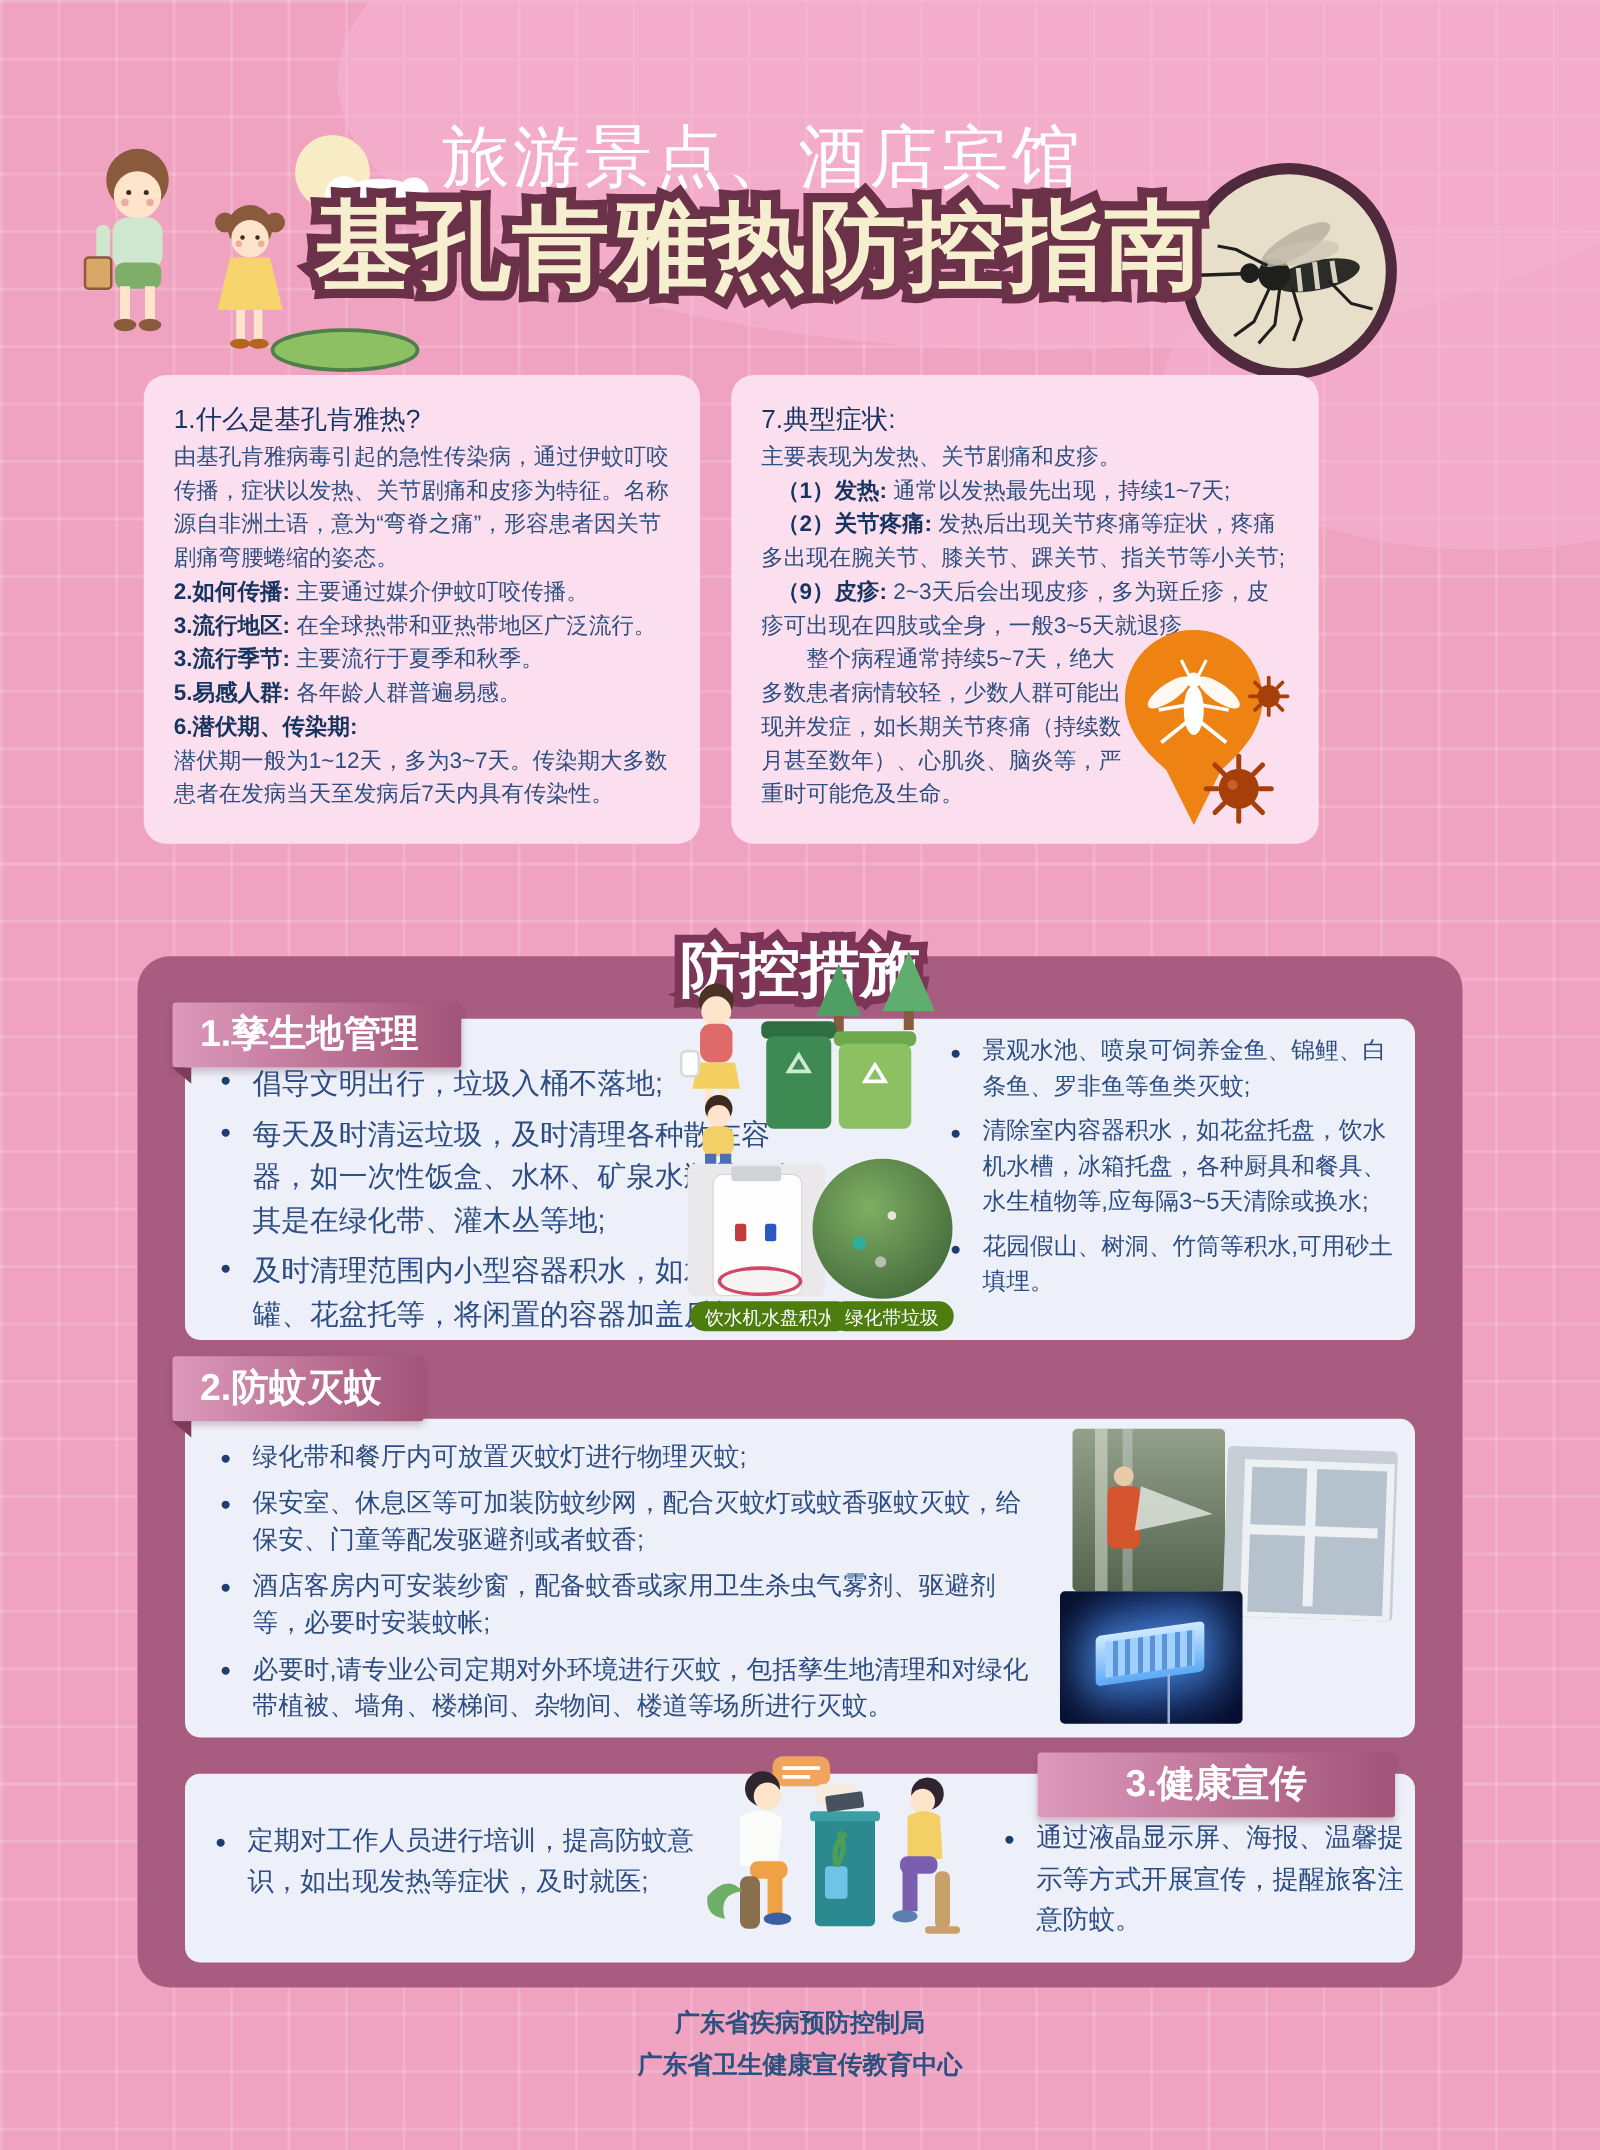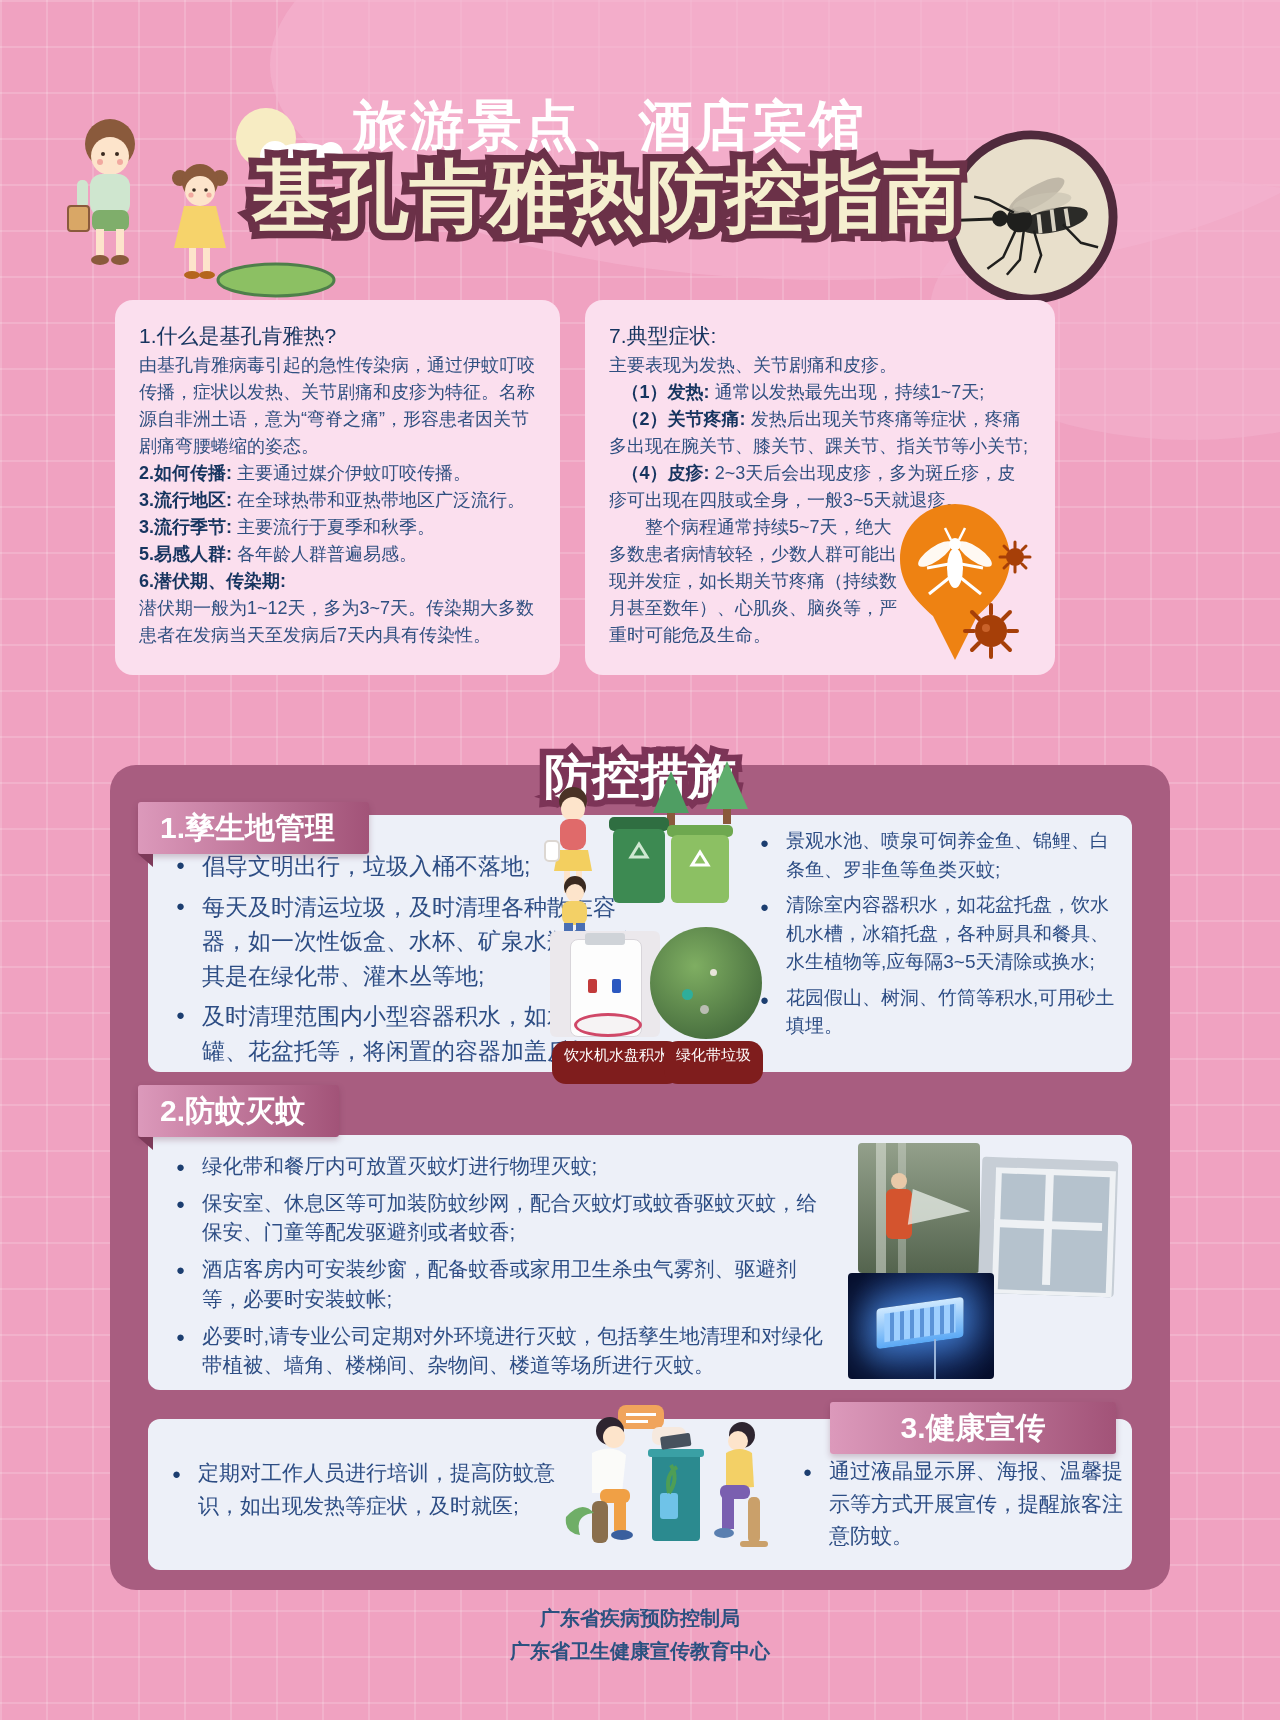--- a/index.html
+++ b/index.html
@@ -8,21 +8,21 @@
     background-color:#f0a2c1;
     background-image:
       linear-gradient(rgba(255,255,255,.16) 2px, transparent 2px),
       linear-gradient(90deg, rgba(255,255,255,.16) 2px, transparent 2px);
     background-size:46px 46px;}
   .abs{position:absolute;}
   
   .wave1{left:270px;top:-150px;width:1120px;height:430px;background:#f4b4cf;border-radius:50%;opacity:.65;}
   .wave2{left:930px;top:180px;width:520px;height:260px;background:#f4b4cf;border-radius:50%;opacity:.5;}
   
-  .subtitle{left:320px;top:90px;width:580px;text-align:center;font-size:54px;font-weight:700;color:#ffffff;letter-spacing:3px;}
+  .subtitle{left:320px;top:90px;width:580px;text-align:center;font-size:54px;font-weight:400;color:#ffffff;letter-spacing:3px;}
   .big-title{left:212px;top:148px;width:790px;text-align:center;font-size:78px;font-weight:900;letter-spacing:1px;line-height:1.25;}
   .big-title .stroke{position:absolute;left:0;top:0;width:100%;-webkit-text-stroke:15px #6b3148;color:#6b3148;}
   .big-title .fill{position:relative;color:#f5efcf;}
   
   .badge{left:942px;top:128px;width:178px;height:178px;}
   
   .info-box{background:#fbdfee;border-radius:18px;padding:20px 24px;color:#2f4f80;font-size:18px;line-height:1.5;}
   .info-box b{color:#16345f;}
   .box-left{left:115px;top:300px;width:397px;height:335px;}
   .box-right{left:585px;top:300px;width:422px;height:335px;}
@@ -69,21 +69,21 @@
   .disp-body{position:absolute;left:20px;top:8px;width:70px;height:96px;background:#fdfdfd;border:1px solid #d8d5da;border-radius:8px;}
   .disp-top{position:absolute;left:35px;top:2px;width:40px;height:12px;background:#cfd3d8;border-radius:3px;}
   .tap-red{position:absolute;left:38px;top:48px;width:9px;height:14px;background:#c23b3b;border-radius:2px;}
   .tap-blue{position:absolute;left:62px;top:48px;width:9px;height:14px;background:#2b58c0;border-radius:2px;}
   .disp-tray{position:absolute;left:24px;top:82px;width:62px;height:18px;border:3px solid #d04868;border-radius:50%;background:#f6f3f4;}
   .photo-green{left:502px;top:112px;width:112px;height:112px;border-radius:50%;
     background:radial-gradient(circle at 40% 35%, #7fae62, #49703f 75%);}
   .speck1{position:absolute;left:32px;top:62px;width:11px;height:11px;border-radius:50%;background:#2fae9b;}
   .speck2{position:absolute;left:60px;top:42px;width:7px;height:7px;border-radius:50%;background:#e8e4da;}
   .speck3{position:absolute;left:50px;top:78px;width:9px;height:9px;border-radius:50%;background:#b9bdb2;}
-  .pill{position:absolute;background:#7f1d1d;color:#fff;font-size:15px;height:43px;line-height:27px;
+  .pill{position:absolute;background:#4d7c0f;color:#fff;font-size:15px;height:24px;line-height:27px;
     padding:0 12px;border-radius:14px;white-space:nowrap;}
   .pill1{left:404px;top:226px;}
   .pill2{left:516px;top:226px;}
   
   .photo-spray{left:710px;top:8px;width:122px;height:130px;border-radius:4px;overflow:hidden;
     background:linear-gradient(180deg,#93a08b,#54644e);}
   .spray-stripe{position:absolute;left:18px;top:0;width:10px;height:100%;background:rgba(230,233,225,.5);}
   .spray-stripe2{position:absolute;left:40px;top:0;width:8px;height:100%;background:rgba(230,233,225,.35);}
   .spray-person{position:absolute;left:28px;top:46px;width:26px;height:50px;background:#d4542e;border-radius:6px;}
   .spray-head{position:absolute;left:33px;top:30px;width:16px;height:16px;background:#e9c9a8;border-radius:50%;}
@@ -188,21 +188,21 @@
     <p><b>5.易感人群:</b> <span>各年龄人群普遍易感。</span></p>
     <p><b>6.潜伏期、传染期:</b></p>
     <p>潜伏期一般为1~12天，多为3~7天。传染期大多数患者在发病当天至发病后7天内具有传染性。</p>
   </div>
 
   <div class="abs info-box box-right">
     <p class="box-title">7.典型症状:</p>
     <p>主要表现为发热、关节剧痛和皮疹。</p>
     <p class="sym"><b>（1）发热:</b> <span>通常以发热最先出现，持续1~7天;</span></p>
     <p class="sym"><b>（2）关节疼痛:</b> <span>发热后出现关节疼痛等症状，疼痛多出现在腕关节、膝关节、踝关节、指关节等小关节;</span></p>
-    <p class="sym"><b>（4）皮疹:</b> <span>2~3天后会出现皮疹，多为斑丘疹，皮疹可出现在四肢或全身，一般3~5天就退疹。</span></p>
+    <p class="sym"><b>（9）皮疹:</b> <span>2~3天后会出现皮疹，多为斑丘疹，皮疹可出现在四肢或全身，一般3~5天就退疹。</span></p>
     <p class="outro">整个病程通常持续5~7天，绝大多数患者病情较轻，少数人群可能出现并发症，如长期关节疼痛（持续数月甚至数年）、心肌炎、脑炎等，严重时可能危及生命。</p>
   </div>
 
   <svg class="abs pin" viewBox="0 0 124 162">
     <path d="M62,2 C31,2 7,26 7,57 c0,25 16,42 33,57 l22,44 22,-44 c17,-15 33,-32 33,-57 C117,26 93,2 62,2 z" fill="#ee8212"></path>
     <ellipse cx="62" cy="66" rx="8" ry="20" fill="#ffffff"></ellipse>
     <circle cx="62" cy="42" r="6" fill="#ffffff"></circle>
     <ellipse cx="42" cy="52" rx="20" ry="7" fill="#ffffff" opacity=".95" transform="rotate(-35 42 52)"></ellipse>
     <ellipse cx="82" cy="52" rx="20" ry="7" fill="#ffffff" opacity=".95" transform="rotate(35 82 52)"></ellipse>
     <line x1="56" y1="76" x2="36" y2="92" stroke="#ffffff" stroke-width="3"></line>

